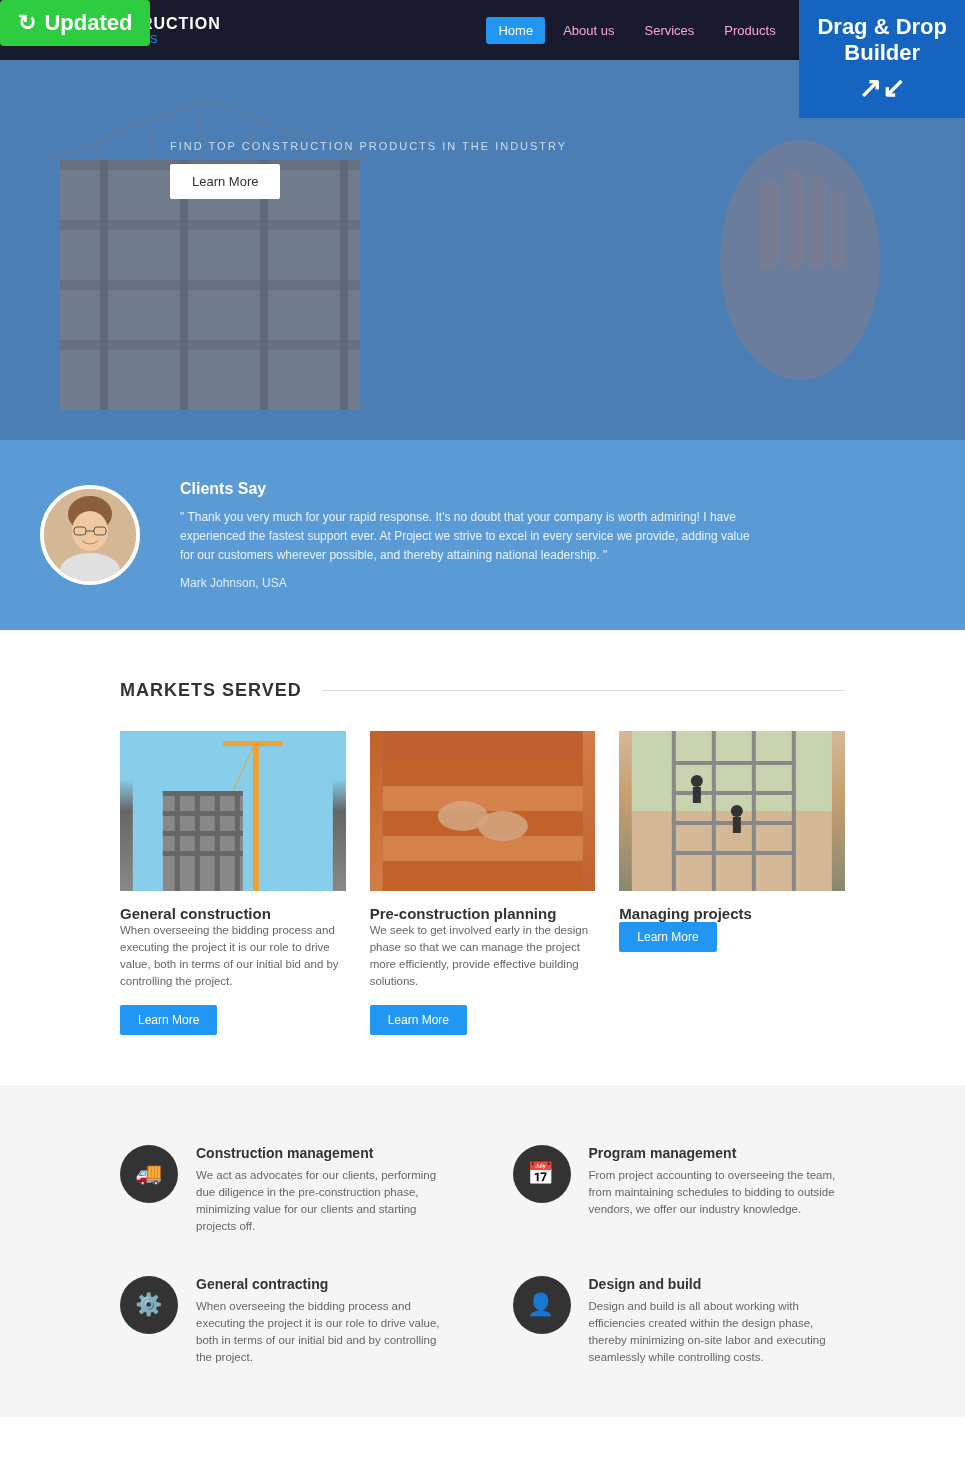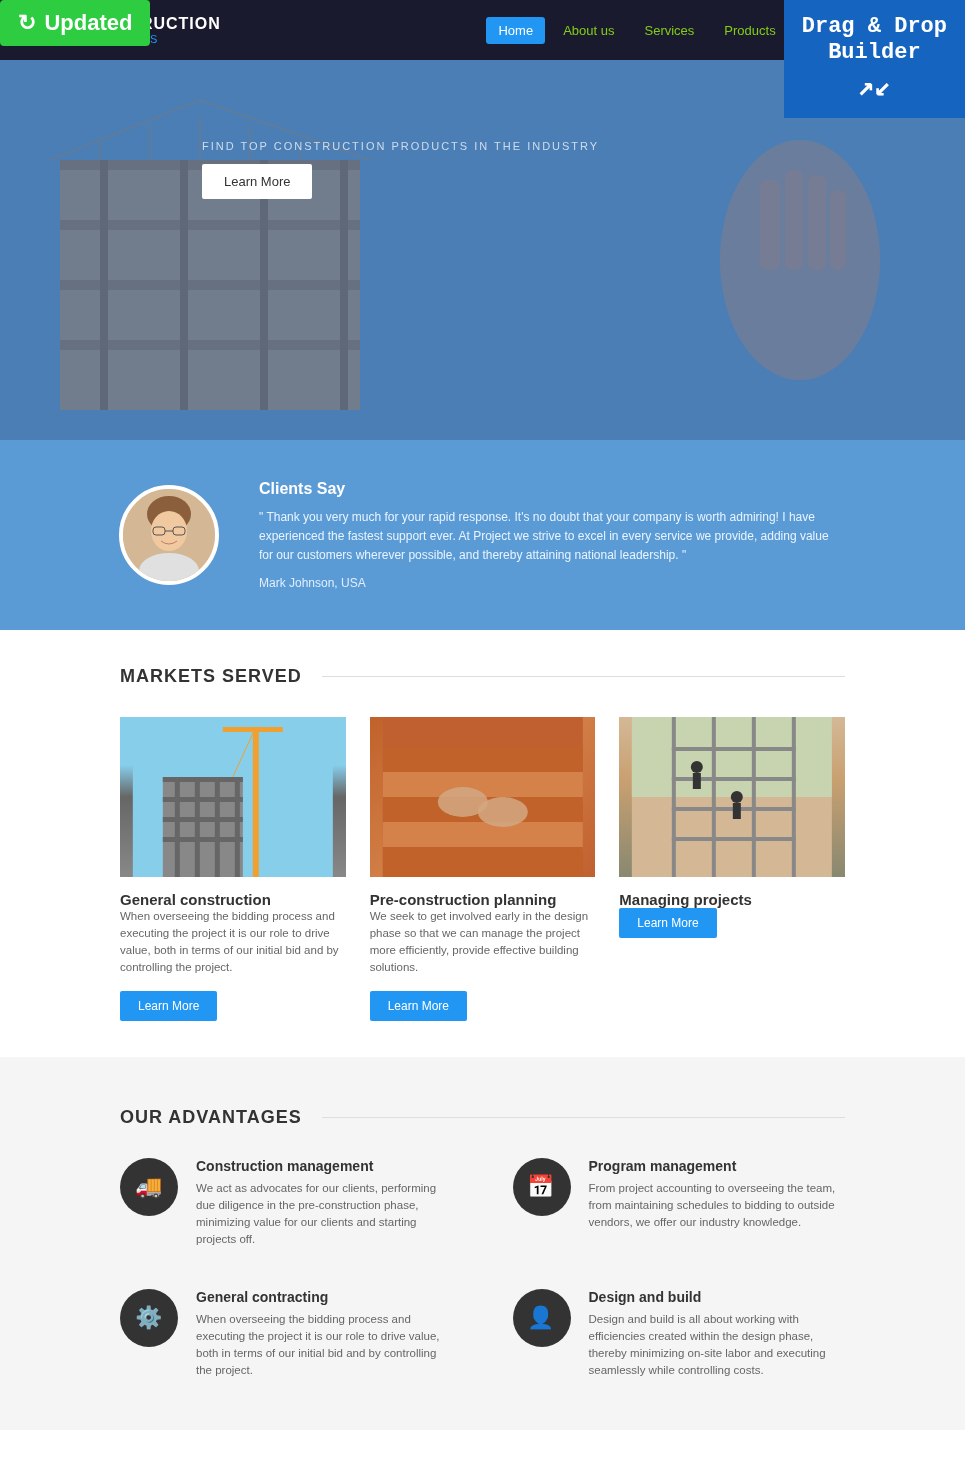--- a/index.html
+++ b/index.html
@@ -32,21 +32,20 @@
       color: #fff;
       font-size: 22px;
       font-weight: bold;
       padding: 14px 18px;
       text-align: center;
       line-height: 1.2;
       z-index: 100;
       display: flex;
       flex-direction: column;
       align-items: center;
-      font-family: Liberation Mono, monospace;
     }
     .dnd-badge .arrows {
       font-size: 28px;
       margin-top: 4px;
     }
 
     
     .header {
       background: #1a1a2e;
       display: flex;
@@ -77,21 +76,21 @@
       font-size: 11px;
       letter-spacing: 2px;
       text-transform: uppercase;
     }
     nav {
       display: flex;
       align-items: center;
       gap: 6px;
     }
     nav a {
-      color: #84cc16;
+      color: #f9a8d4;
       text-decoration: none;
       font-size: 13px;
       padding: 6px 12px;
       border-radius: 3px;
     }
     nav a.active {
       background: #2196f3;
       color: #fff;
     }
 
@@ -108,21 +107,20 @@
       inset: 0;
       z-index: 0;
       background:
         linear-gradient(to bottom, #87CEEB 0%, #6BA3BE 30%, #8B7355 60%, #A0856B 100%);
     }
     .hero-content {
       position: relative;
       z-index: 2;
       padding: 80px 10px 0 170px;
       color: #fff;
-      margin-left: 32px;
     }
     .hero-subtitle {
       font-size: 11px;
       letter-spacing: 2px;
       text-transform: uppercase;
       color: #cde;
       margin-bottom: 12px;
     }
     .hero-title {
       font-size: 38px;
@@ -138,21 +136,21 @@
       border: none;
       padding: 10px 22px;
       font-size: 13px;
       cursor: pointer;
       border-radius: 2px;
     }
 
     
     .testimonial {
       background: #5b9bd5;
-      padding: 40px 119px;
+      padding: 40px 40px;
       display: flex;
       align-items: center;
       gap: 40px;
     }
     .avatar-wrap {
       width: 100px;
       height: 100px;
       border-radius: 50%;
       overflow: hidden;
       border: 4px solid #fff;
@@ -175,21 +173,21 @@
       margin-bottom: 10px;
       max-width: 580px;
     }
     .testimonial-content .author {
       font-size: 12px;
       color: #e0eeff;
     }
 
     
     .markets {
-      padding: 36px 120px;
+      padding: 50px 120px;
       background: #fff;
     }
     .section-title {
       font-size: 18px;
       font-weight: bold;
       letter-spacing: 1px;
       text-transform: uppercase;
       color: #333;
       margin-bottom: 30px;
       display: flex;
@@ -460,21 +458,20 @@
           </svg>
         </div>
         <h3>Managing projects</h3>
         <button class="btn-blue">Learn More</button>
       </div>
 
     </div>
   </section>
 
   <section class="advantages">
-    <div class="section-title">OUR ADVANTAGES</div>
     <div class="advantages-grid">
 
       <div class="advantage-item">
         <div class="adv-icon">🚚</div>
         <div class="adv-text">
           <h4>Construction management</h4>
           <p>We act as advocates for our clients, performing due diligence in the pre-construction phase, minimizing value for our clients and starting projects off.</p>
         </div>
       </div>
 

